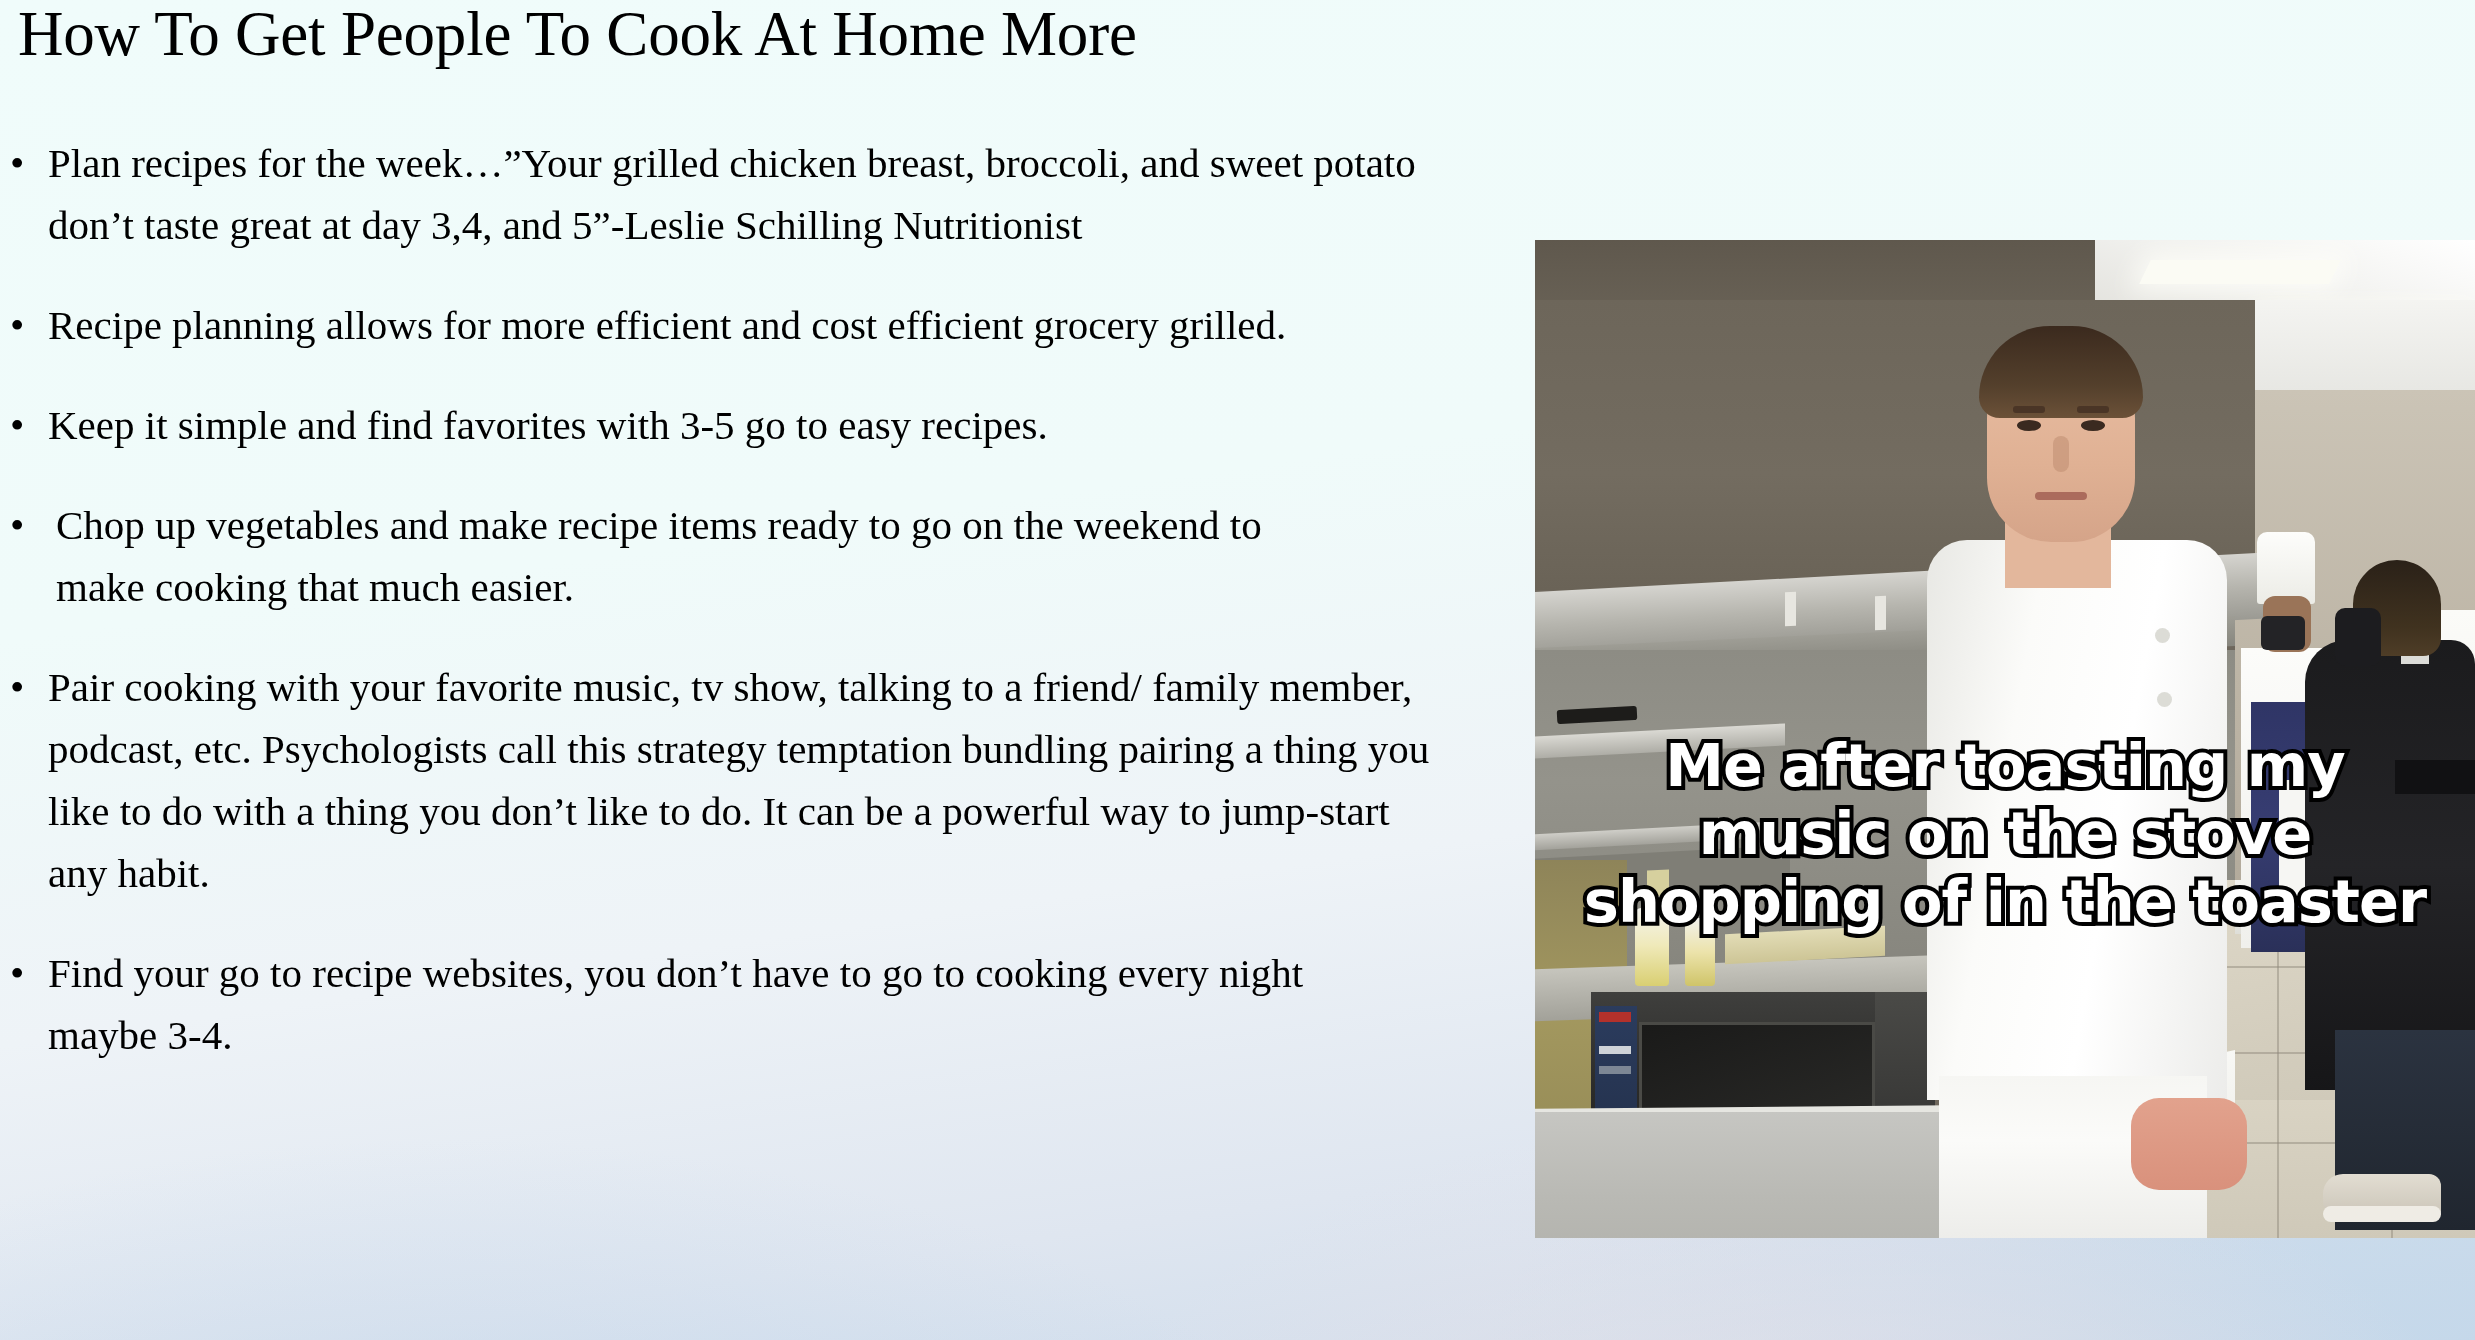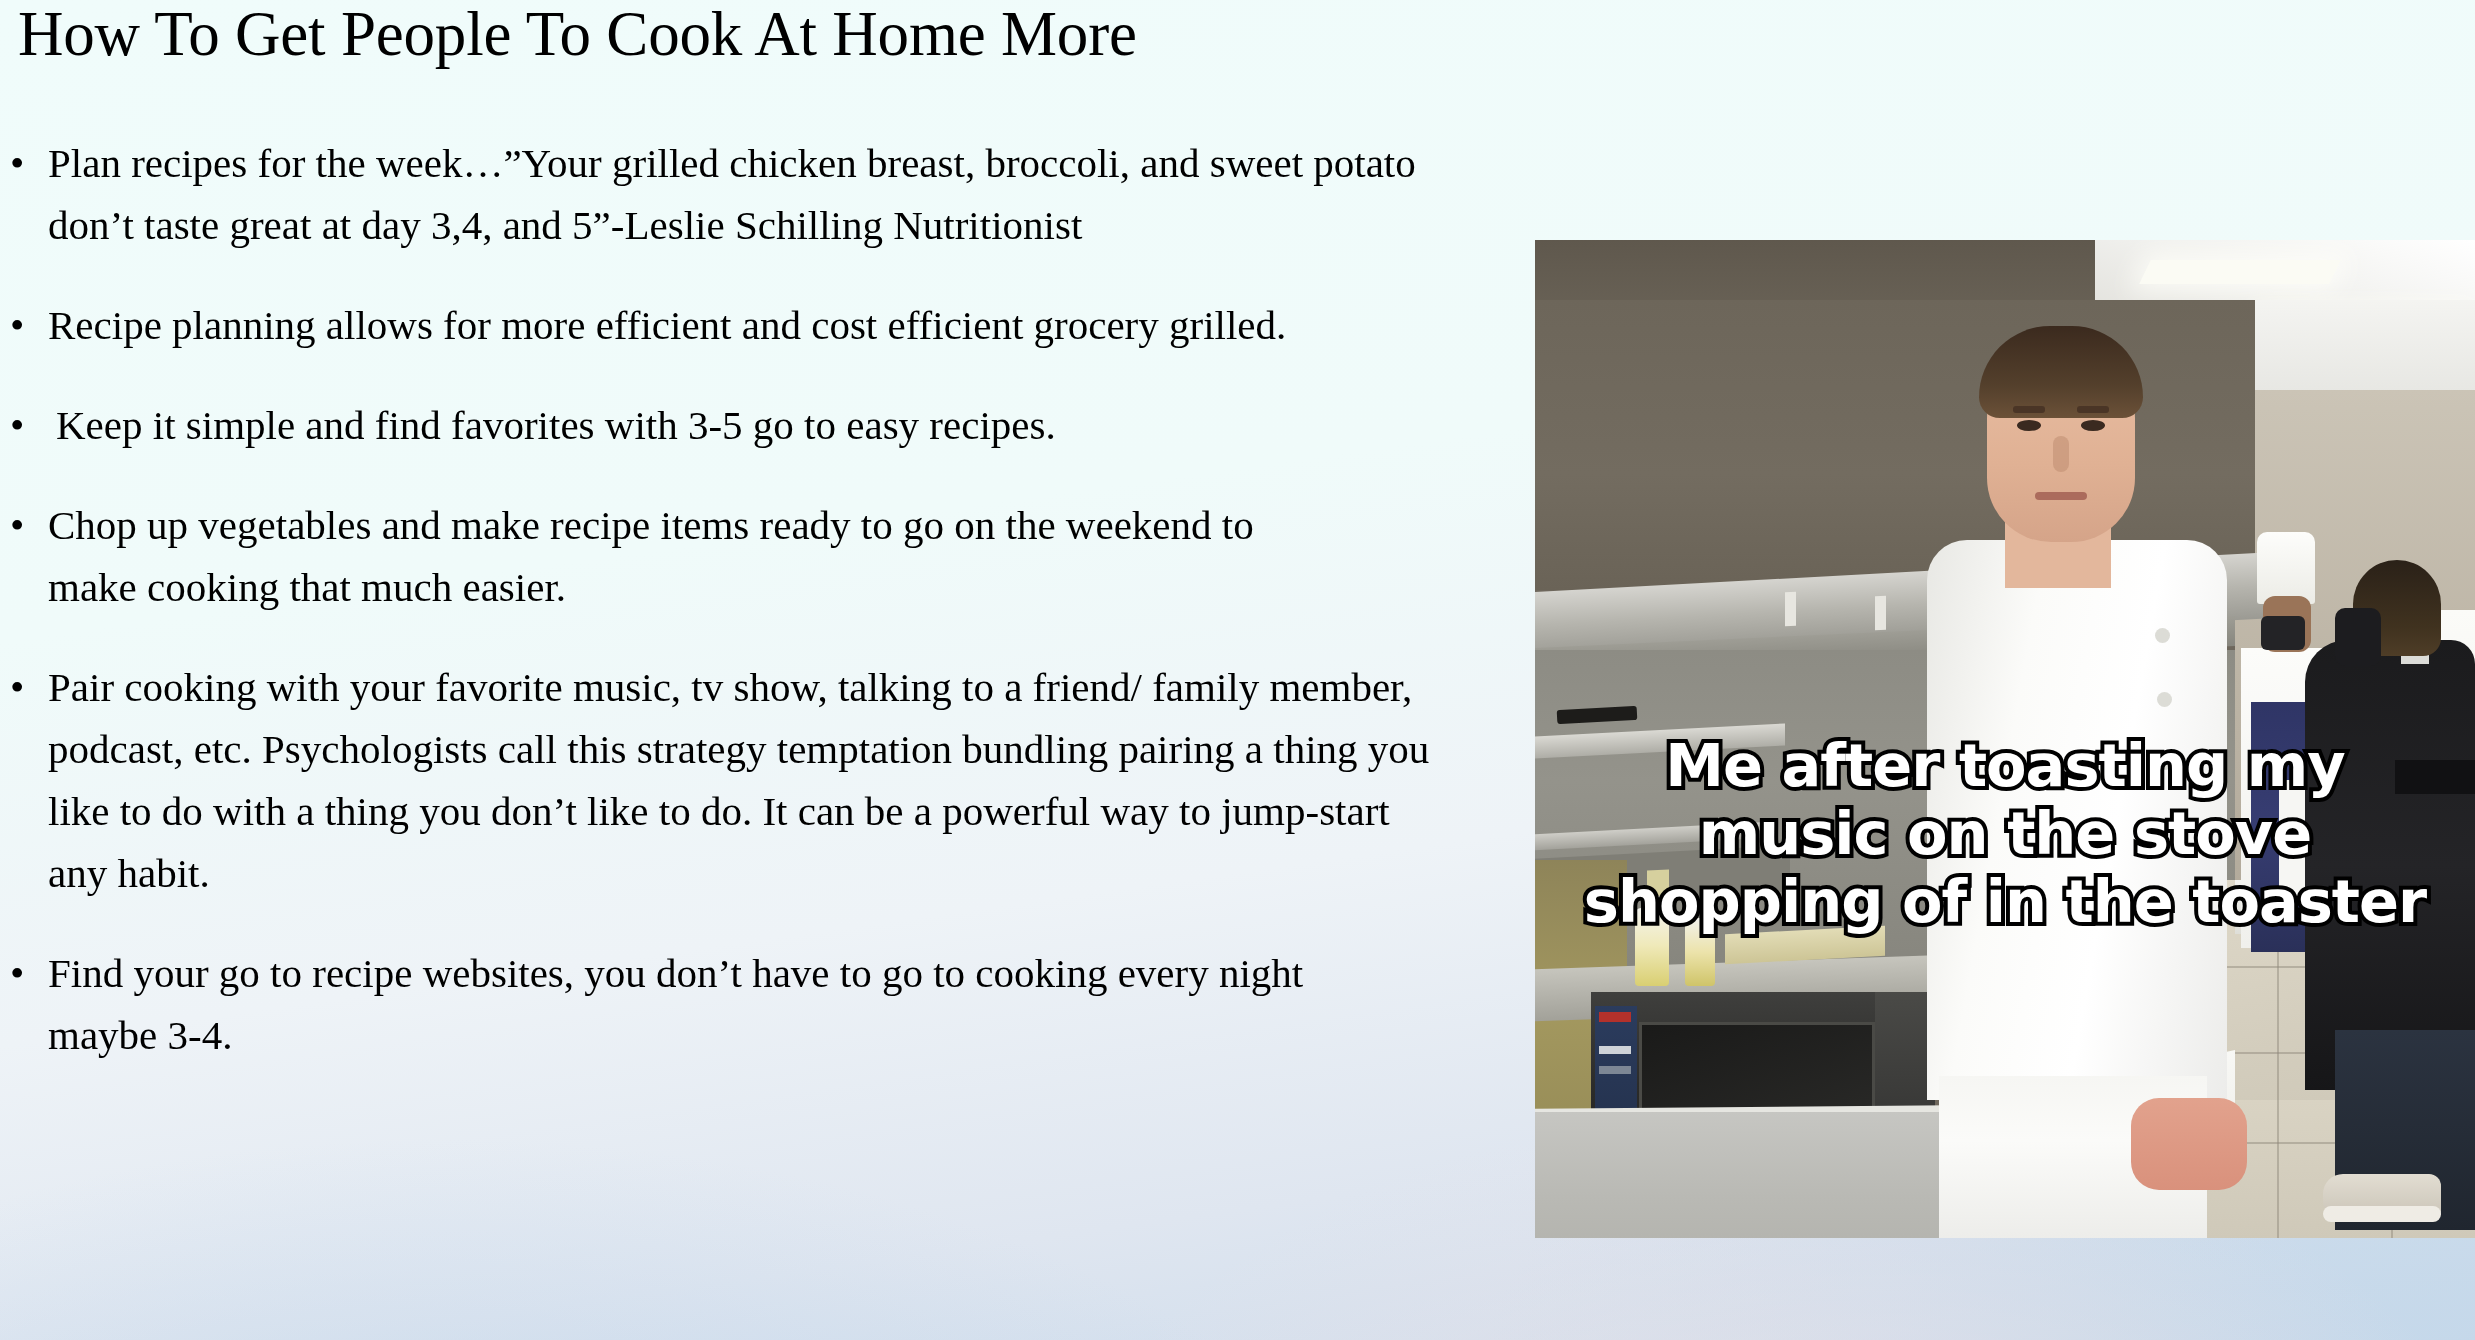--- a/index.html
+++ b/index.html
@@ -64,22 +64,22 @@
     line-height: 62px;
     color: #000000;
   }
   .bullet .txt {
     display: block;
   }
 
   
   .b1 .txt { width: 1400px; }
   .b2 .txt { width: 1410px; }
-  .b3 .txt { width: 1450px; margin-left: 8px; }
-  .b4 .txt { width: 1290px; }
+  .b3 .txt { width: 1450px; }
+  .b4 .txt { width: 1290px; margin-left: 8px; }
   .b5 .txt { width: 1400px; }
   .b6 .txt { width: 1340px; }
 
   .b1 { margin-bottom: 38px; }
   .b2 { margin-bottom: 38px; }
   .b3 { margin-bottom: 38px; }
   .b4 { margin-bottom: 38px; }
   .b5 { margin-bottom: 38px; }
   .b6 { margin-bottom: 0px; }
 

